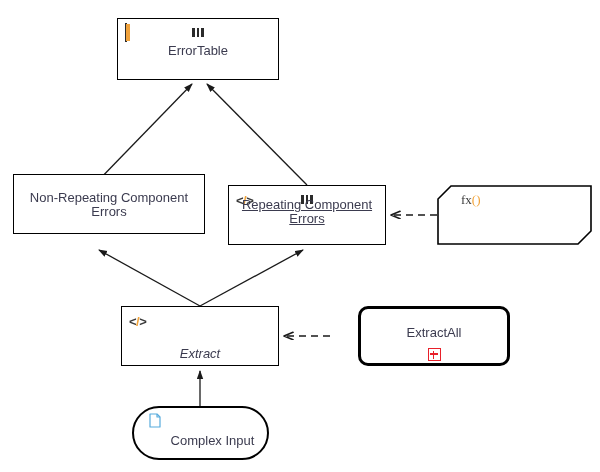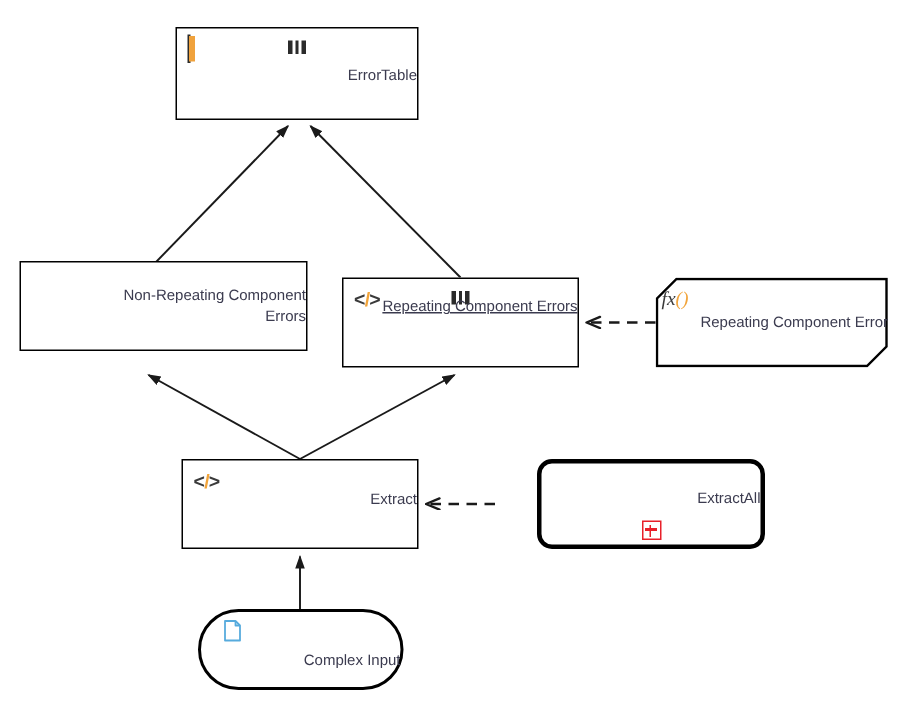--- a/index.html
+++ b/index.html
@@ -45,22 +45,22 @@
     position: absolute;
     left: 0;
     top: 0;
     width: 100%;
     height: 100%;
   }
   .node-label {
     position: absolute;
     left: 0;
     right: 0;
-    text-align: right;
-    font-size: 10px;
+    text-align: center;
+    font-size: 13px;
     color: #3b3b4f;
     line-height: 14px;
     white-space: pre-line;
   }
   .node.octagon .node-label {
     color: #3b3b4f;
   }
   
   .icon-topleft {
     position: absolute;
@@ -208,31 +208,30 @@
     <span class="icon-topcenter">
       <span class="bars"><i></i><i></i><i></i></span>
     </span>
     <div class="node-label" style="top:12px;text-decoration:underline;">Repeating Component Errors</div>
   </div>
 
   <div class="node octagon" style="left:437px; top:185px; width:155px; height:60px;">
     <svg class="oct-svg" viewBox="0 0 155 60" preserveAspectRatio="none">
       <polygon points="14,1 154,1 154,46 141,59 1,59 1,14" fill="#ffffff" stroke="#000000" stroke-width="1.6" vector-effect="non-scaling-stroke"></polygon>
     </svg>
-    <span class="icon-topleft" style="left:4px; top:5px;font-style:italic;">
+    <span class="icon-topleft" style="left:24px; top:5px;">
       <span class="glyph-fx"><span>fx</span><span class="paren">()</span></span>
     </span>
-    <div class="node-label" style="top:24px;">Repeating Component Error</div>
   </div>
 
   <div class="node" style="left:121px; top:306px; width:158px; height:60px;">
     <span class="icon-topleft">
       <span class="glyph-code"><span>&lt;</span><span class="slash">/</span><span>&gt;</span></span>
     </span>
-    <div class="node-label" style="top:20px;">Extract</div>
+    <div class="node-label" style="top:40px;font-style:italic;">Extract</div>
   </div>
 
   <div class="node rounded" style="left:330px; top:306px; width:152px; height:60px;margin-left:28px;">
     <div class="node-label" style="top:17px;">ExtractAll</div>
     <span class="plus-icon" style="top:38px;">
       <span class="plus-box"></span>
     </span>
   </div>
 
   <div class="node stadium" style="left:132px; top:406px; width:137px; height:54px;">

